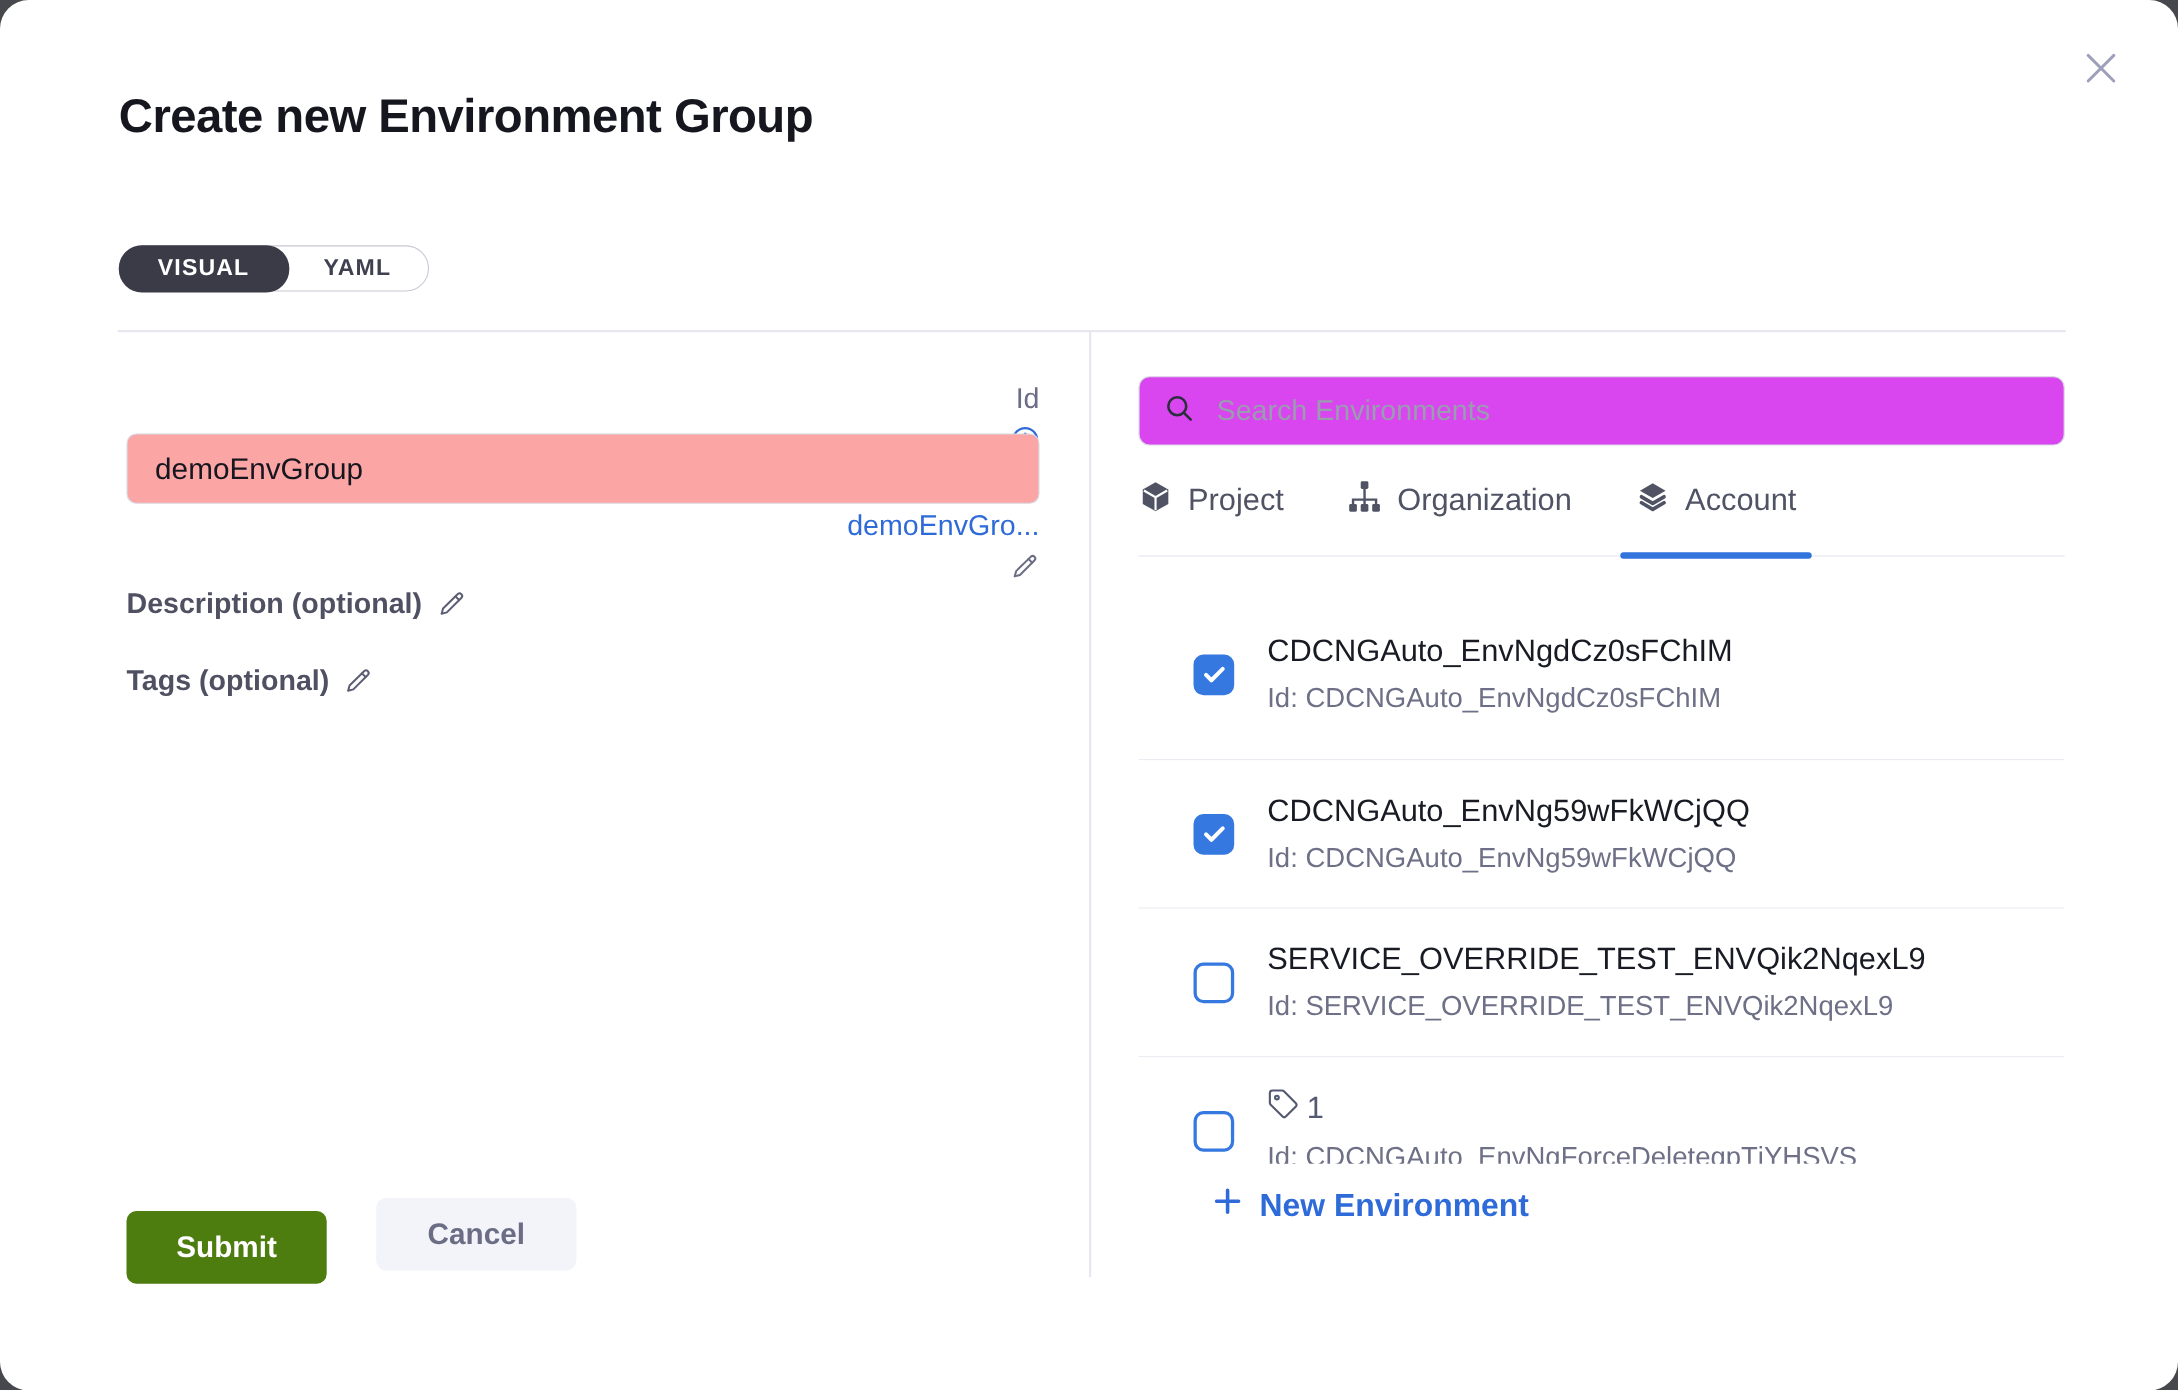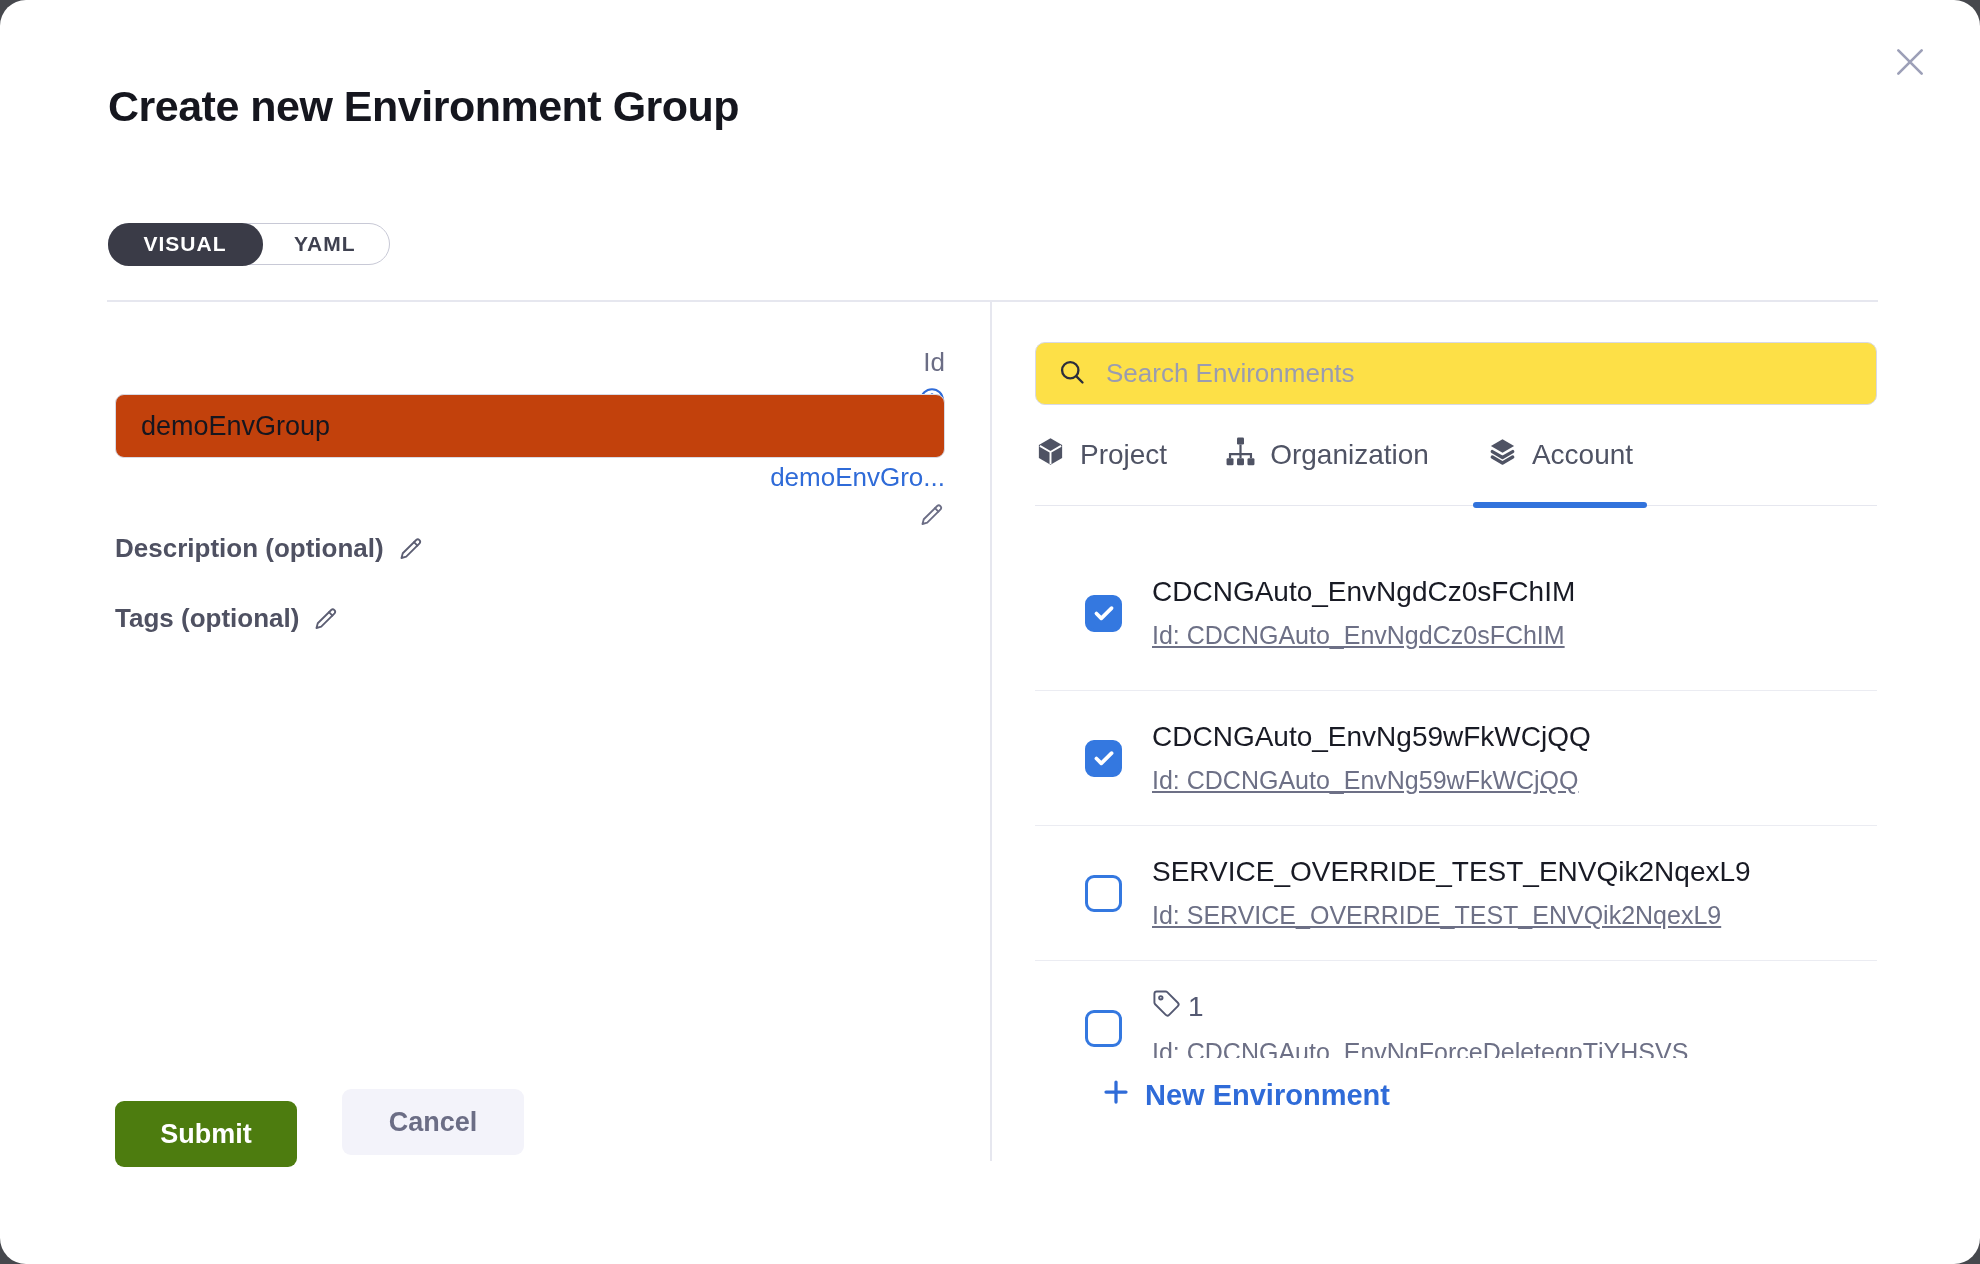--- a/index.html
+++ b/index.html
@@ -60,21 +60,21 @@
   .id-row{display:flex;align-items:flex-end;gap:9px;font-size:26px;flex-direction:column;}
   .id-label{color:#6b6d85;}
   .info-icon svg{width:26px;height:26px;display:block;}
   .id-sep{color:#6b6d85;}
   .id-value{color:#2f6bd8;cursor:pointer;}
   .edit-icon svg{width:26px;height:26px;display:block;color:#6b6d85;}
   .name-input{
     position:absolute;left:115px;top:394px;width:778px;height:62px;
     border:1.5px solid #d8d9e4;border-radius:9px;
     padding:0 25px;font-size:27px;color:#16161f;
-    font-family:"Liberation Sans", sans-serif;outline:none;background:#c2410c;
+    font-family:"Liberation Sans", sans-serif;outline:none;background:#fca5a5;
   }
   .field-row{
     position:absolute;left:115px;display:flex;align-items:center;gap:14px;
     font-size:26px;font-weight:700;color:#4f5162;
   }
   .field-row .edit-icon svg{color:#5c5e73;}
   .desc-row{top:533px;}
   .tags-row{top:603px;}
   
   .btn{
@@ -82,21 +82,21 @@
     border:none;border-radius:9px;font-size:27px;font-weight:700;
     font-family:"Liberation Sans", sans-serif;cursor:pointer;
   }
   .submit-btn{left:115px;background:#4d7c0f;color:#ffffff;margin-top:12px;}
   .cancel-btn{left:342px;background:#f3f3fa;color:#6b6d85;}
   
   .env-panel{position:absolute;left:1035px;top:300px;width:842px;}
   .search-box{
     margin-top:42px;height:61px;
     border:1.5px solid #d8d9e4;border-radius:10px;
-    display:flex;align-items:center;gap:18px;padding:0 22px;background:#fde047;
+    display:flex;align-items:center;gap:18px;padding:0 22px;background:#d946ef;
   }
   .search-box svg{width:28px;height:28px;flex:none;}
   .search-input{
     border:none;outline:none;flex:1;font-size:26px;color:#16161f;
     font-family:"Liberation Sans", sans-serif;background:transparent;
   }
   .search-input::placeholder{color:#9a9cb0;}
   .scope-tabs{
     height:100px;display:flex;align-items:center;gap:58px;
     border-bottom:1.5px solid #e6e7ef;
@@ -124,21 +124,21 @@
     box-sizing:border-box;
   }
   .checkbox svg{width:26px;height:26px;display:none;}
   .checkbox.checked{background:#3478e0;border-color:#3478e0;}
   .checkbox.checked svg{display:block;}
   .env-texts{display:flex;flex-direction:column;gap:13px;min-width:0;}
   .env-title-line{display:flex;align-items:center;gap:20px;}
   .env-title{font-size:28px;color:#181a24;white-space:nowrap;}
   .tag-badge{display:flex;align-items:center;gap:7px;color:#545972;font-size:28px;}
   .tag-badge svg{width:29px;height:29px;}
-  .env-id{font-size:25px;color:#6d7086;white-space:nowrap;text-decoration:underline;}
+  .env-id{font-size:25px;color:#6d7086;white-space:nowrap;}
   .new-env{
     margin-top:19px;margin-left:66px;
     display:inline-flex;align-items:center;gap:14px;
     font-size:29px;font-weight:700;color:#2f6bd8;cursor:pointer;
     background:none;border:none;font-family:"Liberation Sans", sans-serif;
     padding:0;
   }
   .new-env svg{width:30px;height:30px;}
 </style>
 </head>

